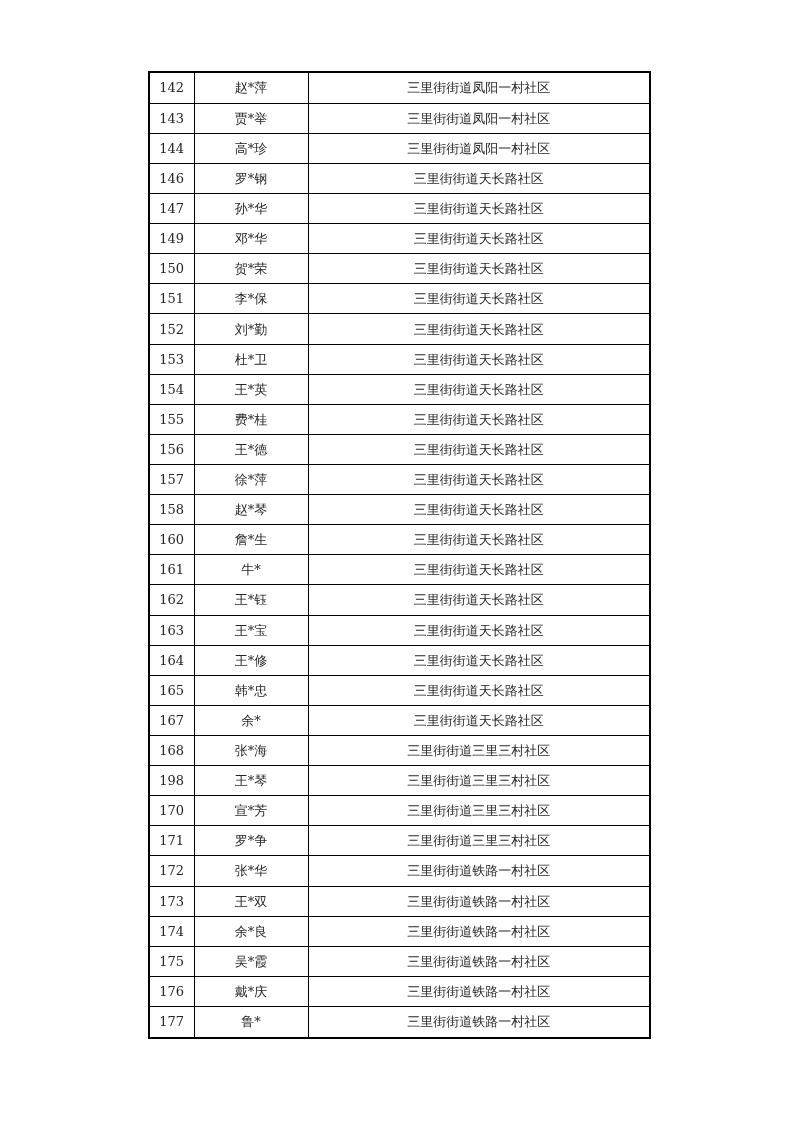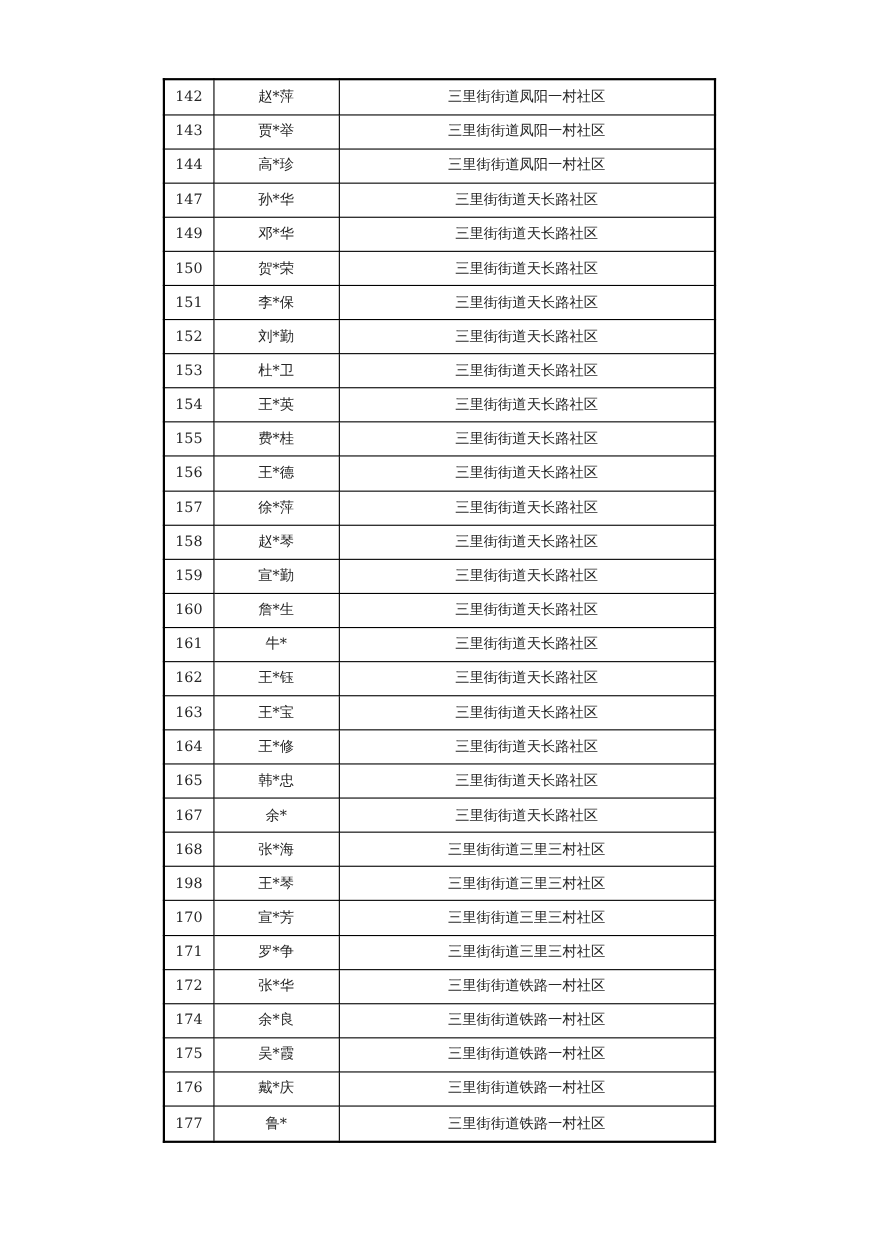--- a/index.html
+++ b/index.html
@@ -65,20 +65,25 @@
     <td>143</td>
     <td>贾*举</td>
     <td>三里街街道凤阳一村社区</td>
   </tr>
           <tr>
     <td>144</td>
     <td>高*珍</td>
     <td>三里街街道凤阳一村社区</td>
   </tr>
           <tr>
+    <td>146</td>
+    <td>罗*钢</td>
+    <td>三里街街道天长路社区</td>
+  </tr>
+          <tr>
     <td>147</td>
     <td>孙*华</td>
     <td>三里街街道天长路社区</td>
   </tr>
           <tr>
     <td>149</td>
     <td>邓*华</td>
     <td>三里街街道天长路社区</td>
   </tr>
           <tr>
@@ -120,25 +125,20 @@
     <td>157</td>
     <td>徐*萍</td>
     <td>三里街街道天长路社区</td>
   </tr>
           <tr>
     <td>158</td>
     <td>赵*琴</td>
     <td>三里街街道天长路社区</td>
   </tr>
           <tr>
-    <td>159</td>
-    <td>宣*勤</td>
-    <td>三里街街道天长路社区</td>
-  </tr>
-          <tr>
     <td>160</td>
     <td>詹*生</td>
     <td>三里街街道天长路社区</td>
   </tr>
           <tr>
     <td>161</td>
     <td>牛*</td>
     <td>三里街街道天长路社区</td>
   </tr>
           <tr>
@@ -182,20 +182,25 @@
     <td>三里街街道三里三村社区</td>
   </tr>
           <tr>
     <td>171</td>
     <td>罗*争</td>
     <td>三里街街道三里三村社区</td>
   </tr>
           <tr>
     <td>172</td>
     <td>张*华</td>
+    <td>三里街街道铁路一村社区</td>
+  </tr>
+          <tr>
+    <td>173</td>
+    <td>王*双</td>
     <td>三里街街道铁路一村社区</td>
   </tr>
           <tr>
     <td>174</td>
     <td>余*良</td>
     <td>三里街街道铁路一村社区</td>
   </tr>
           <tr>
     <td>175</td>
     <td>吴*霞</td>

